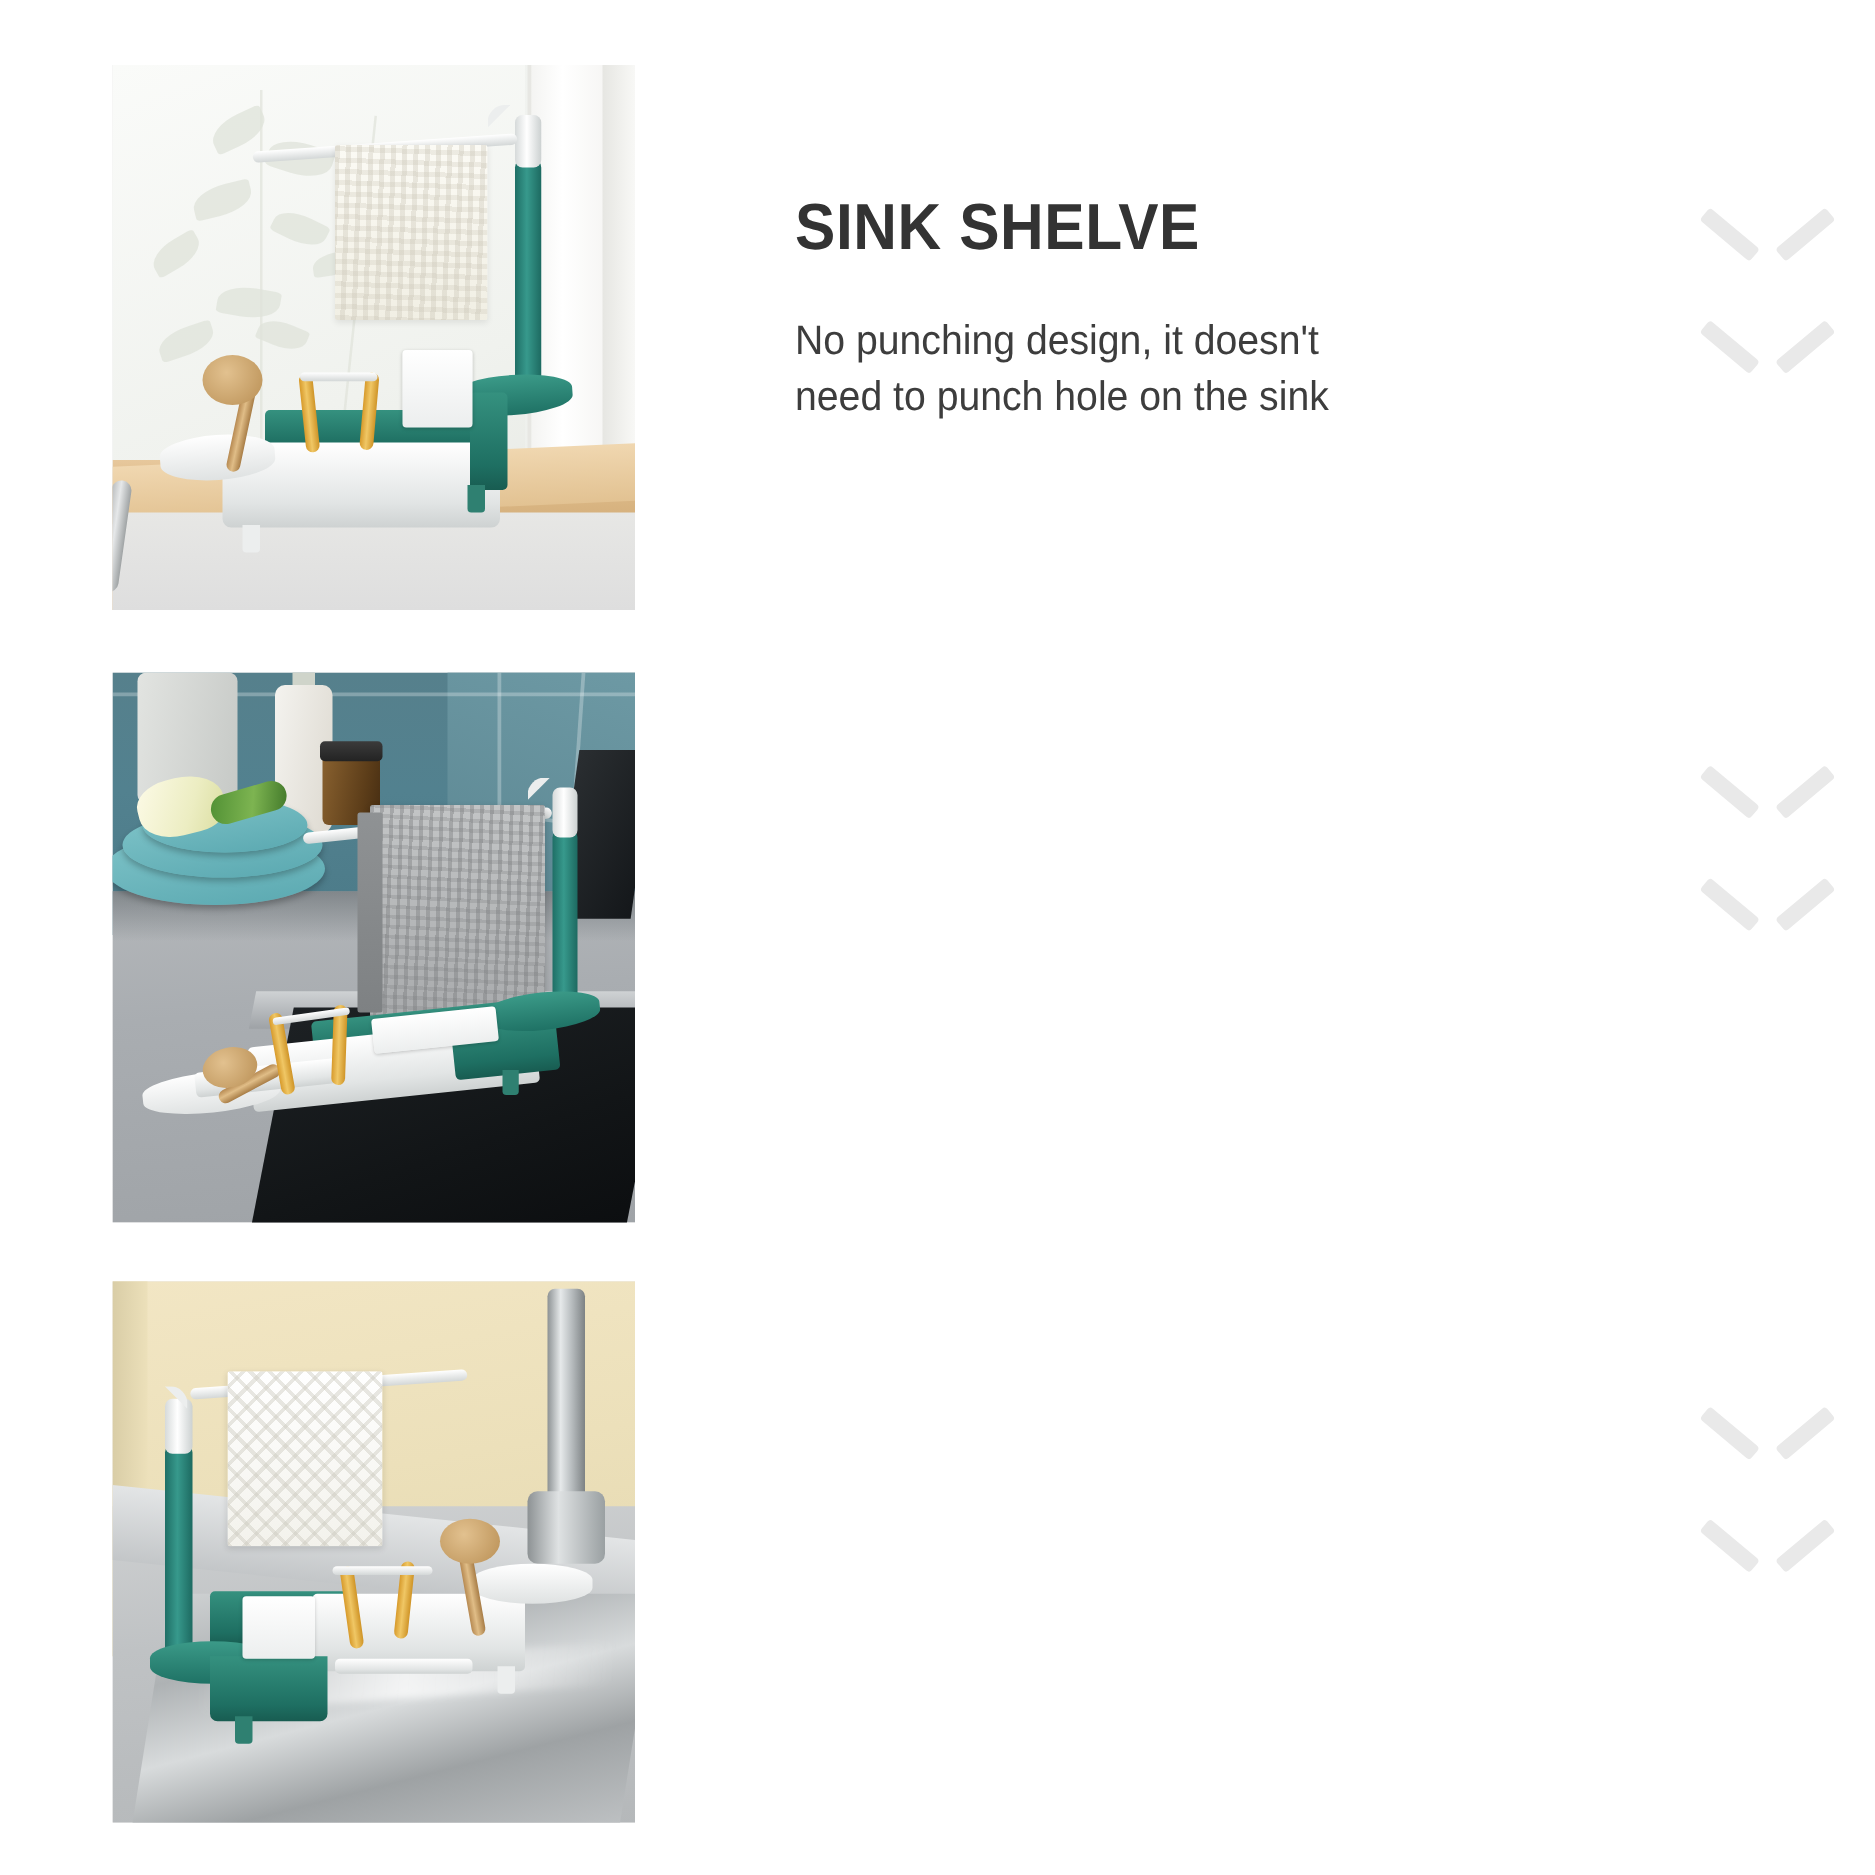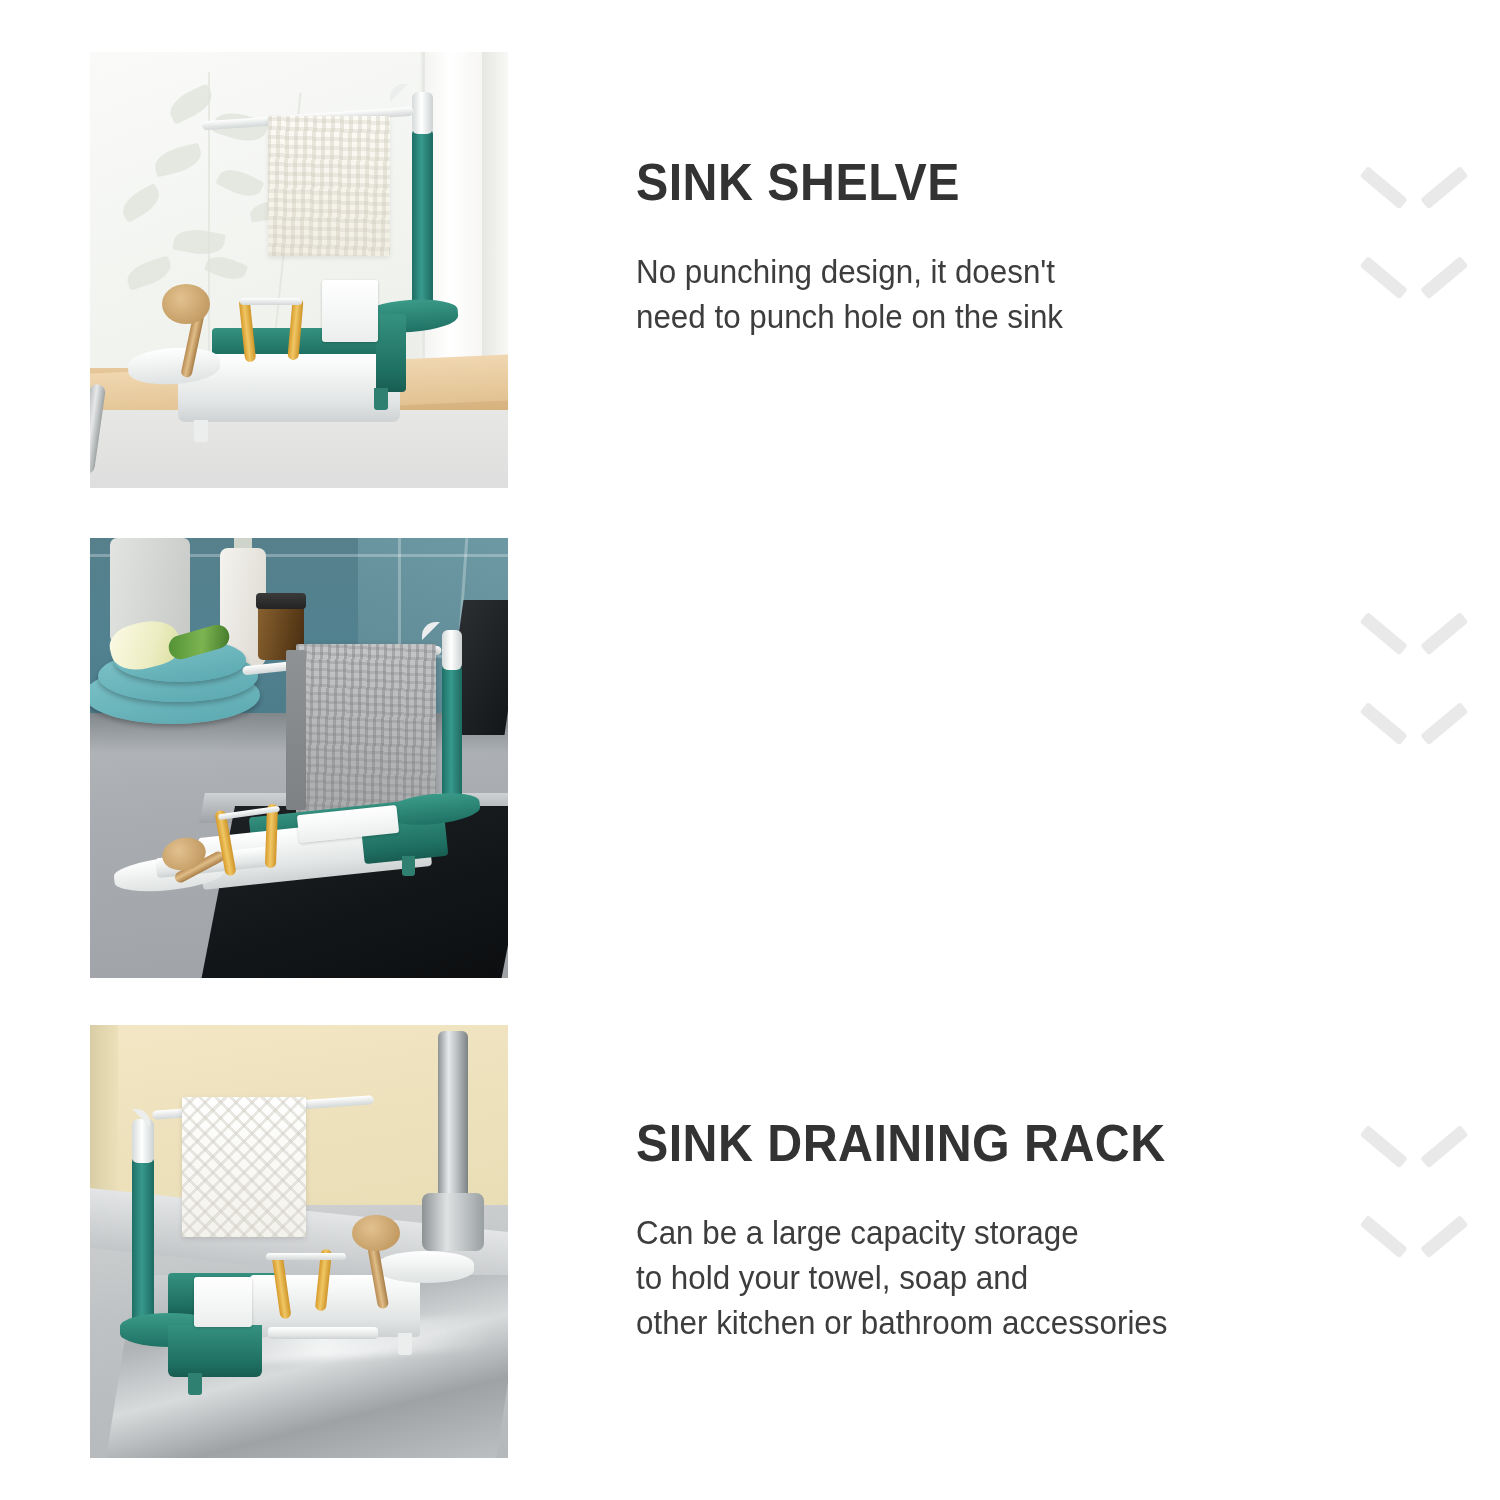--- a/index.html
+++ b/index.html
@@ -446,26 +446,20 @@
 
         <div class="sponge" style="left:104px;top:252px;width:58px;height:50px;"></div>
         <div class="hook" style="left:186px;top:228px;height:66px;transform:rotate(-8deg);"></div>
         <div class="hook" style="left:228px;top:224px;height:62px;transform:rotate(6deg);"></div>
         <div class="bar" style="left:176px;top:228px;width:80px;height:7px;"></div>
         <div class="brush-handle" style="left:282px;top:212px;height:72px;transform:rotate(-10deg);"></div>
         <div class="brush-head" style="left:262px;top:190px;width:48px;height:36px;"></div>
       </div>
     </div>
 
-    <div class="text-col" style="top:88px;">
-      <div class="heading">SINK DRAINING RACK</div>
-      <div class="body-text" style="margin-top:38px;">Can be a large capacity storage</div>
-      <div class="body-text">to hold your towel, soap and</div>
-      <div class="body-text">other kitchen or bathroom accessories</div>
-    </div>
 
     <div class="chev-group" style="top:96px;">
       <div class="chev" style="top:0;"></div>
       <div class="chev" style="top:90px;"></div>
     </div>
   </div>
 
 </div>
 
 </body></html>

